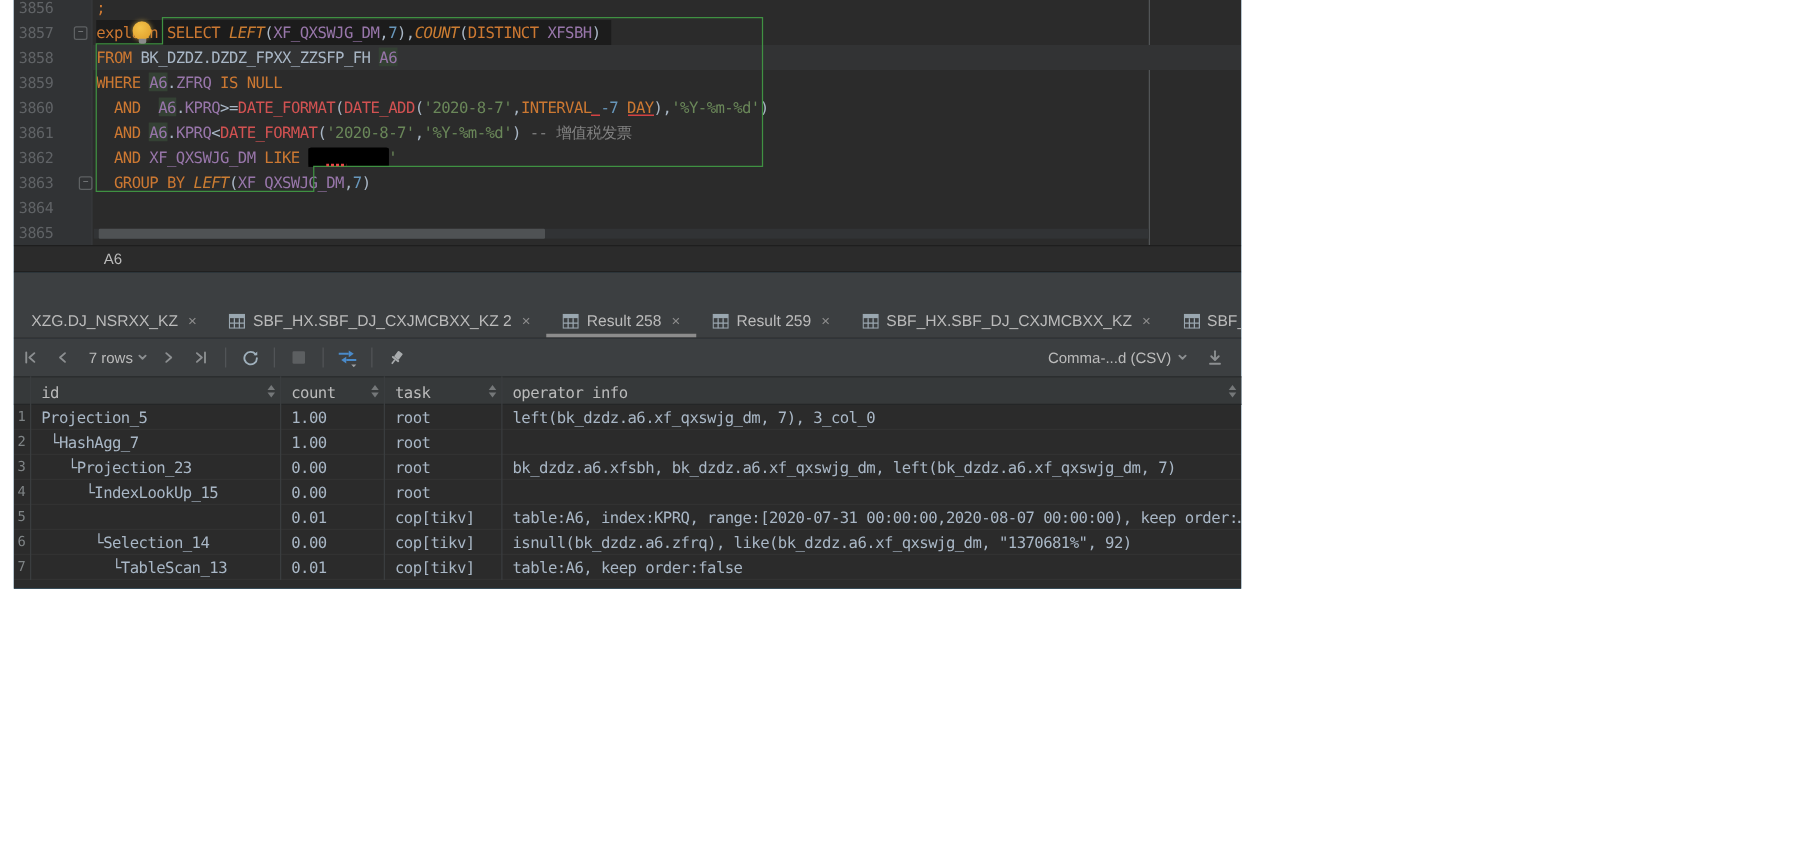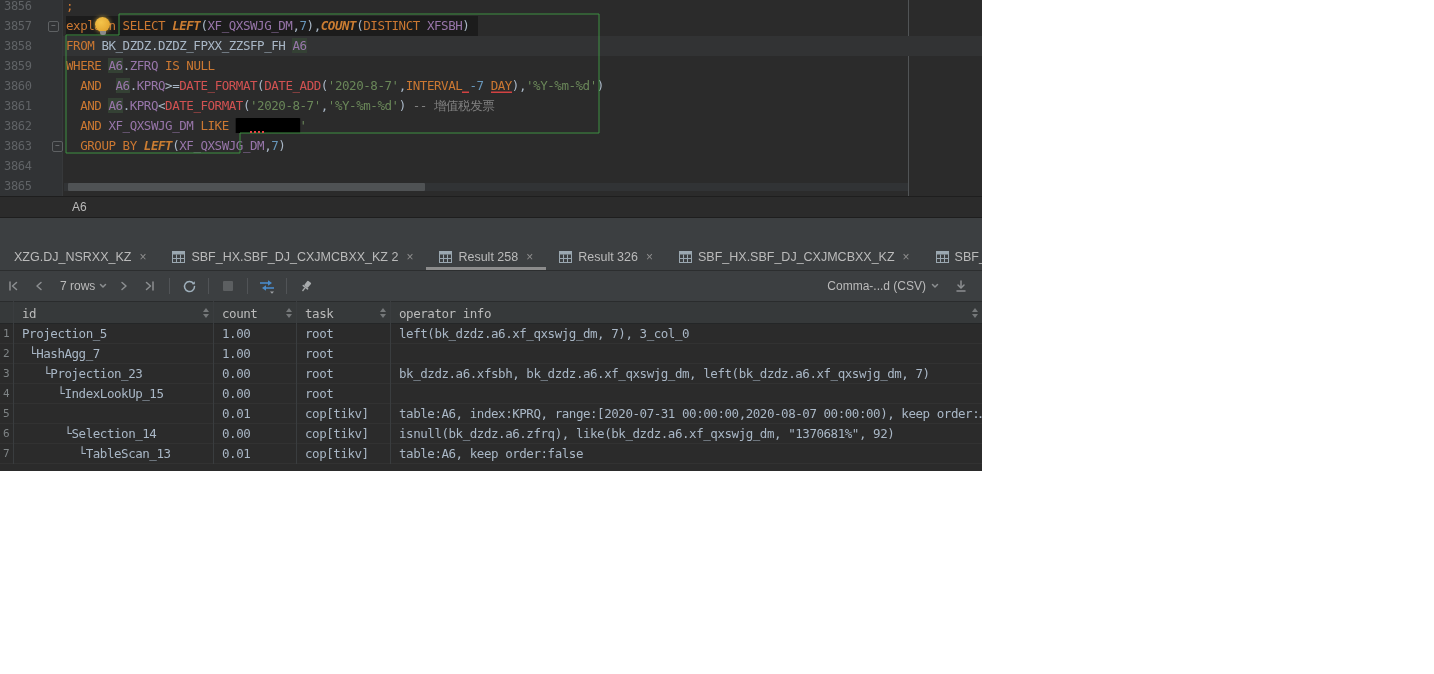--- a/index.html
+++ b/index.html
@@ -1,33 +1,33 @@
 <!DOCTYPE html>
 <html><head>
 <meta charset="utf-8">
 <style>
   html,body{margin:0;padding:0;}
   body{width:1434px;height:674px;background:#ffffff;position:relative;overflow:hidden;
        font-family:"Liberation Sans",sans-serif;}
-  .window{position:absolute;left:0;top:0;width:982px;height:471px;background:#0c4a6e;overflow:hidden;}
+  .window{position:absolute;left:11px;top:0;width:982px;height:471px;background:#0c4a6e;overflow:hidden;}
 
   
   .editor{position:absolute;left:0;top:0;width:982px;height:196px;background:#2b2b2b;overflow:hidden;}
   .gutter{position:absolute;left:0;top:0;width:62px;height:196px;background:#313335;border-right:1px solid #37393b;}
   .gutter-num{position:absolute;left:4px;width:44px;height:20px;line-height:20px;
     font-family:"DejaVu Sans Mono",monospace;font-size:12px;color:#606366;letter-spacing:-0.3px;}
   .fold-marker{position:absolute;width:9px;height:9px;border:1px solid #5e6163;border-radius:2px;
     color:#8a8d8f;font-size:8px;line-height:7px;text-align:center;background:#313335;z-index:6;}
   .margin-guide{position:absolute;left:908px;top:0;width:1px;height:196px;background:#515456;}
   .caret-line-band{position:absolute;left:63px;top:36px;right:0;height:20px;background:#323334;}
   .stmt-band{position:absolute;left:66px;top:16px;width:412px;height:20px;background:#1c1c1c;}
   .code-line{position:absolute;left:66px;height:20px;line-height:20px;white-space:pre;
     font-family:"DejaVu Sans Mono",monospace;font-size:12.5px;letter-spacing:-0.45px;color:#a9b7c6;z-index:5;}
   .c-kw{color:#cc7832;}
-  .c-fn{color:#cb7d32;font-style:italic;font-weight:bold;}
+  .c-fn{color:#cb7d32;font-style:italic;font-weight:normal;}
   .c-fnr{color:#d25252;}
   .c-id{color:#9876aa;}
   .c-str{color:#6a8759;}
   .c-num{color:#6897bb;}
   .c-cmt{color:#808080;}
   .c-txt{color:#a9b7c6;}
   .c-red{color:#000000;background:#000;border-radius:2px;}
   .tok-hl{background:#344134;}
   .tok-sq{box-shadow:inset 0 -2px 0 -0.5px rgba(229,69,69,0.9);}
   .stmt-outline{position:absolute;left:0;top:0;z-index:7;pointer-events:none;}
@@ -168,21 +168,21 @@
         </svg>
         <span>Result 258</span>
         <span class="close">×</span>
       </div>
       <div class="tab">
         <svg width="13" height="12" viewBox="0 0 13 12">
           <rect x="0.5" y="0.5" width="12" height="11" fill="none" stroke="#9aa7b0"></rect>
           <rect x="0.5" y="0.5" width="12" height="3" fill="#9aa7b0"></rect>
           <path d="M4.5 3.5v8M8.5 3.5v8M0.5 7.5h12" stroke="#9aa7b0" fill="none"></path>
         </svg>
-        <span>Result 326</span>
+        <span>Result 259</span>
         <span class="close">×</span>
       </div>
       <div class="tab">
         <svg width="13" height="12" viewBox="0 0 13 12">
           <rect x="0.5" y="0.5" width="12" height="11" fill="none" stroke="#9aa7b0"></rect>
           <rect x="0.5" y="0.5" width="12" height="3" fill="#9aa7b0"></rect>
           <path d="M4.5 3.5v8M8.5 3.5v8M0.5 7.5h12" stroke="#9aa7b0" fill="none"></path>
         </svg>
         <span>SBF_HX.SBF_DJ_CXJMCBXX_KZ</span>
         <span class="close">×</span>

